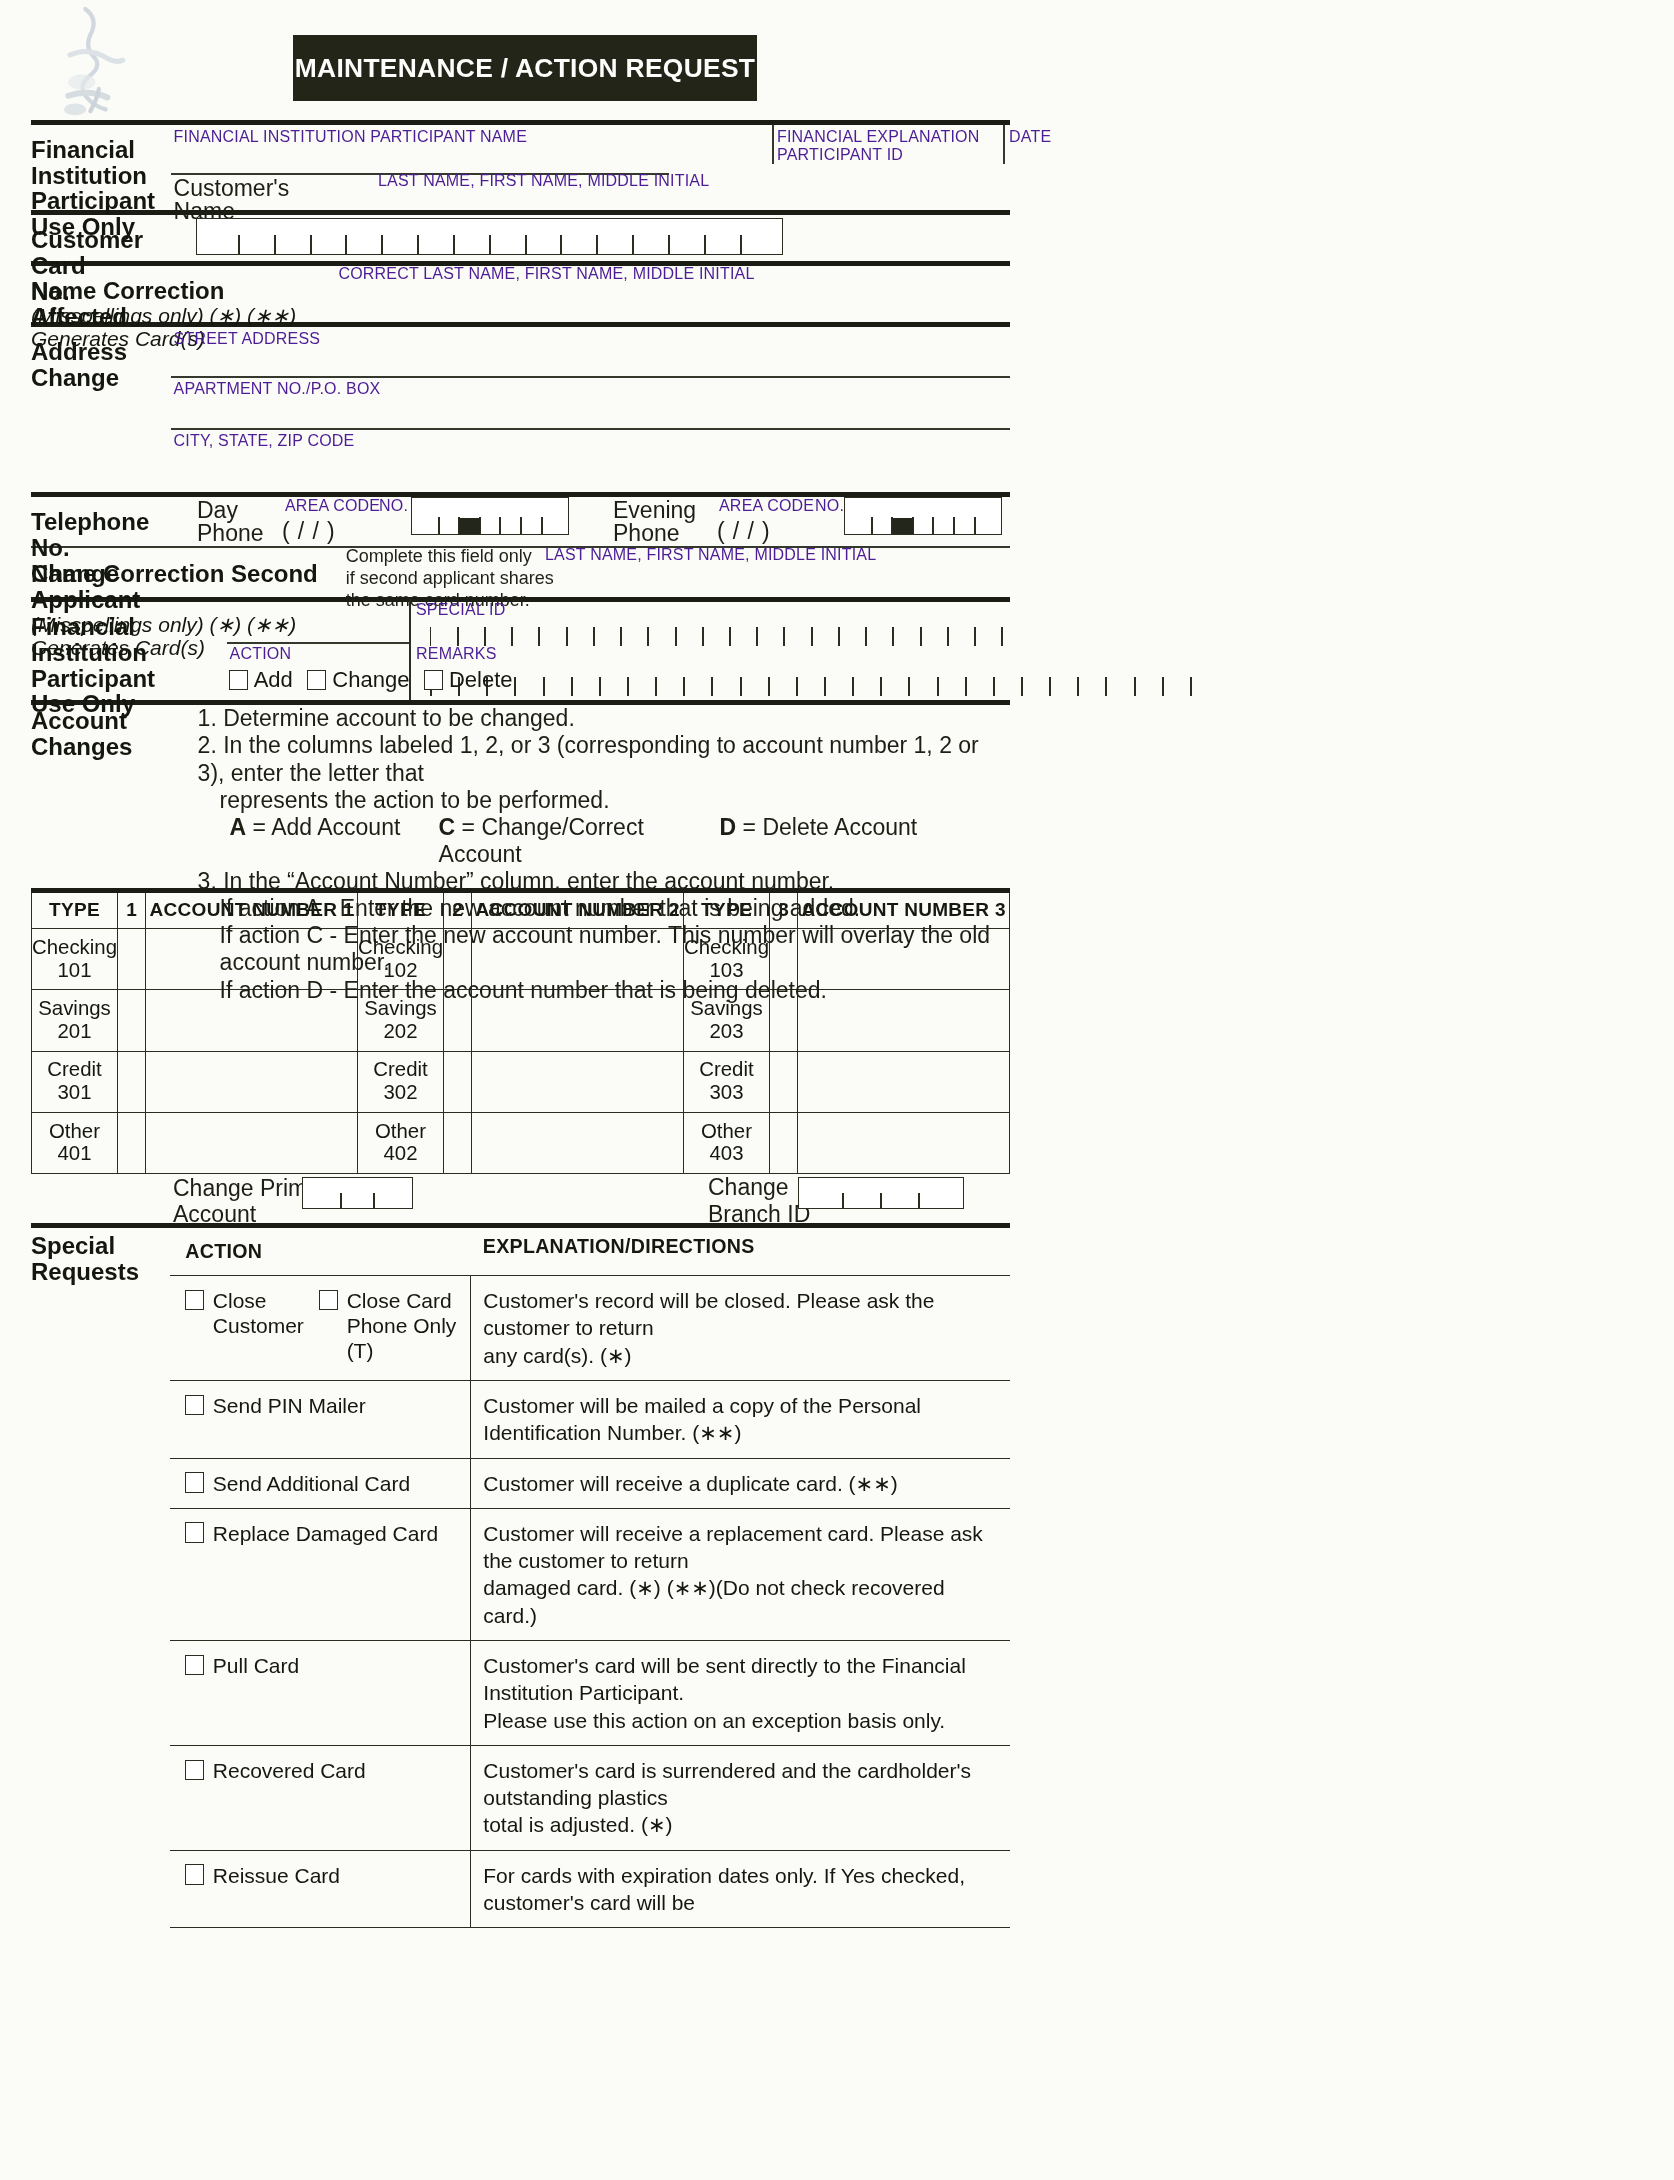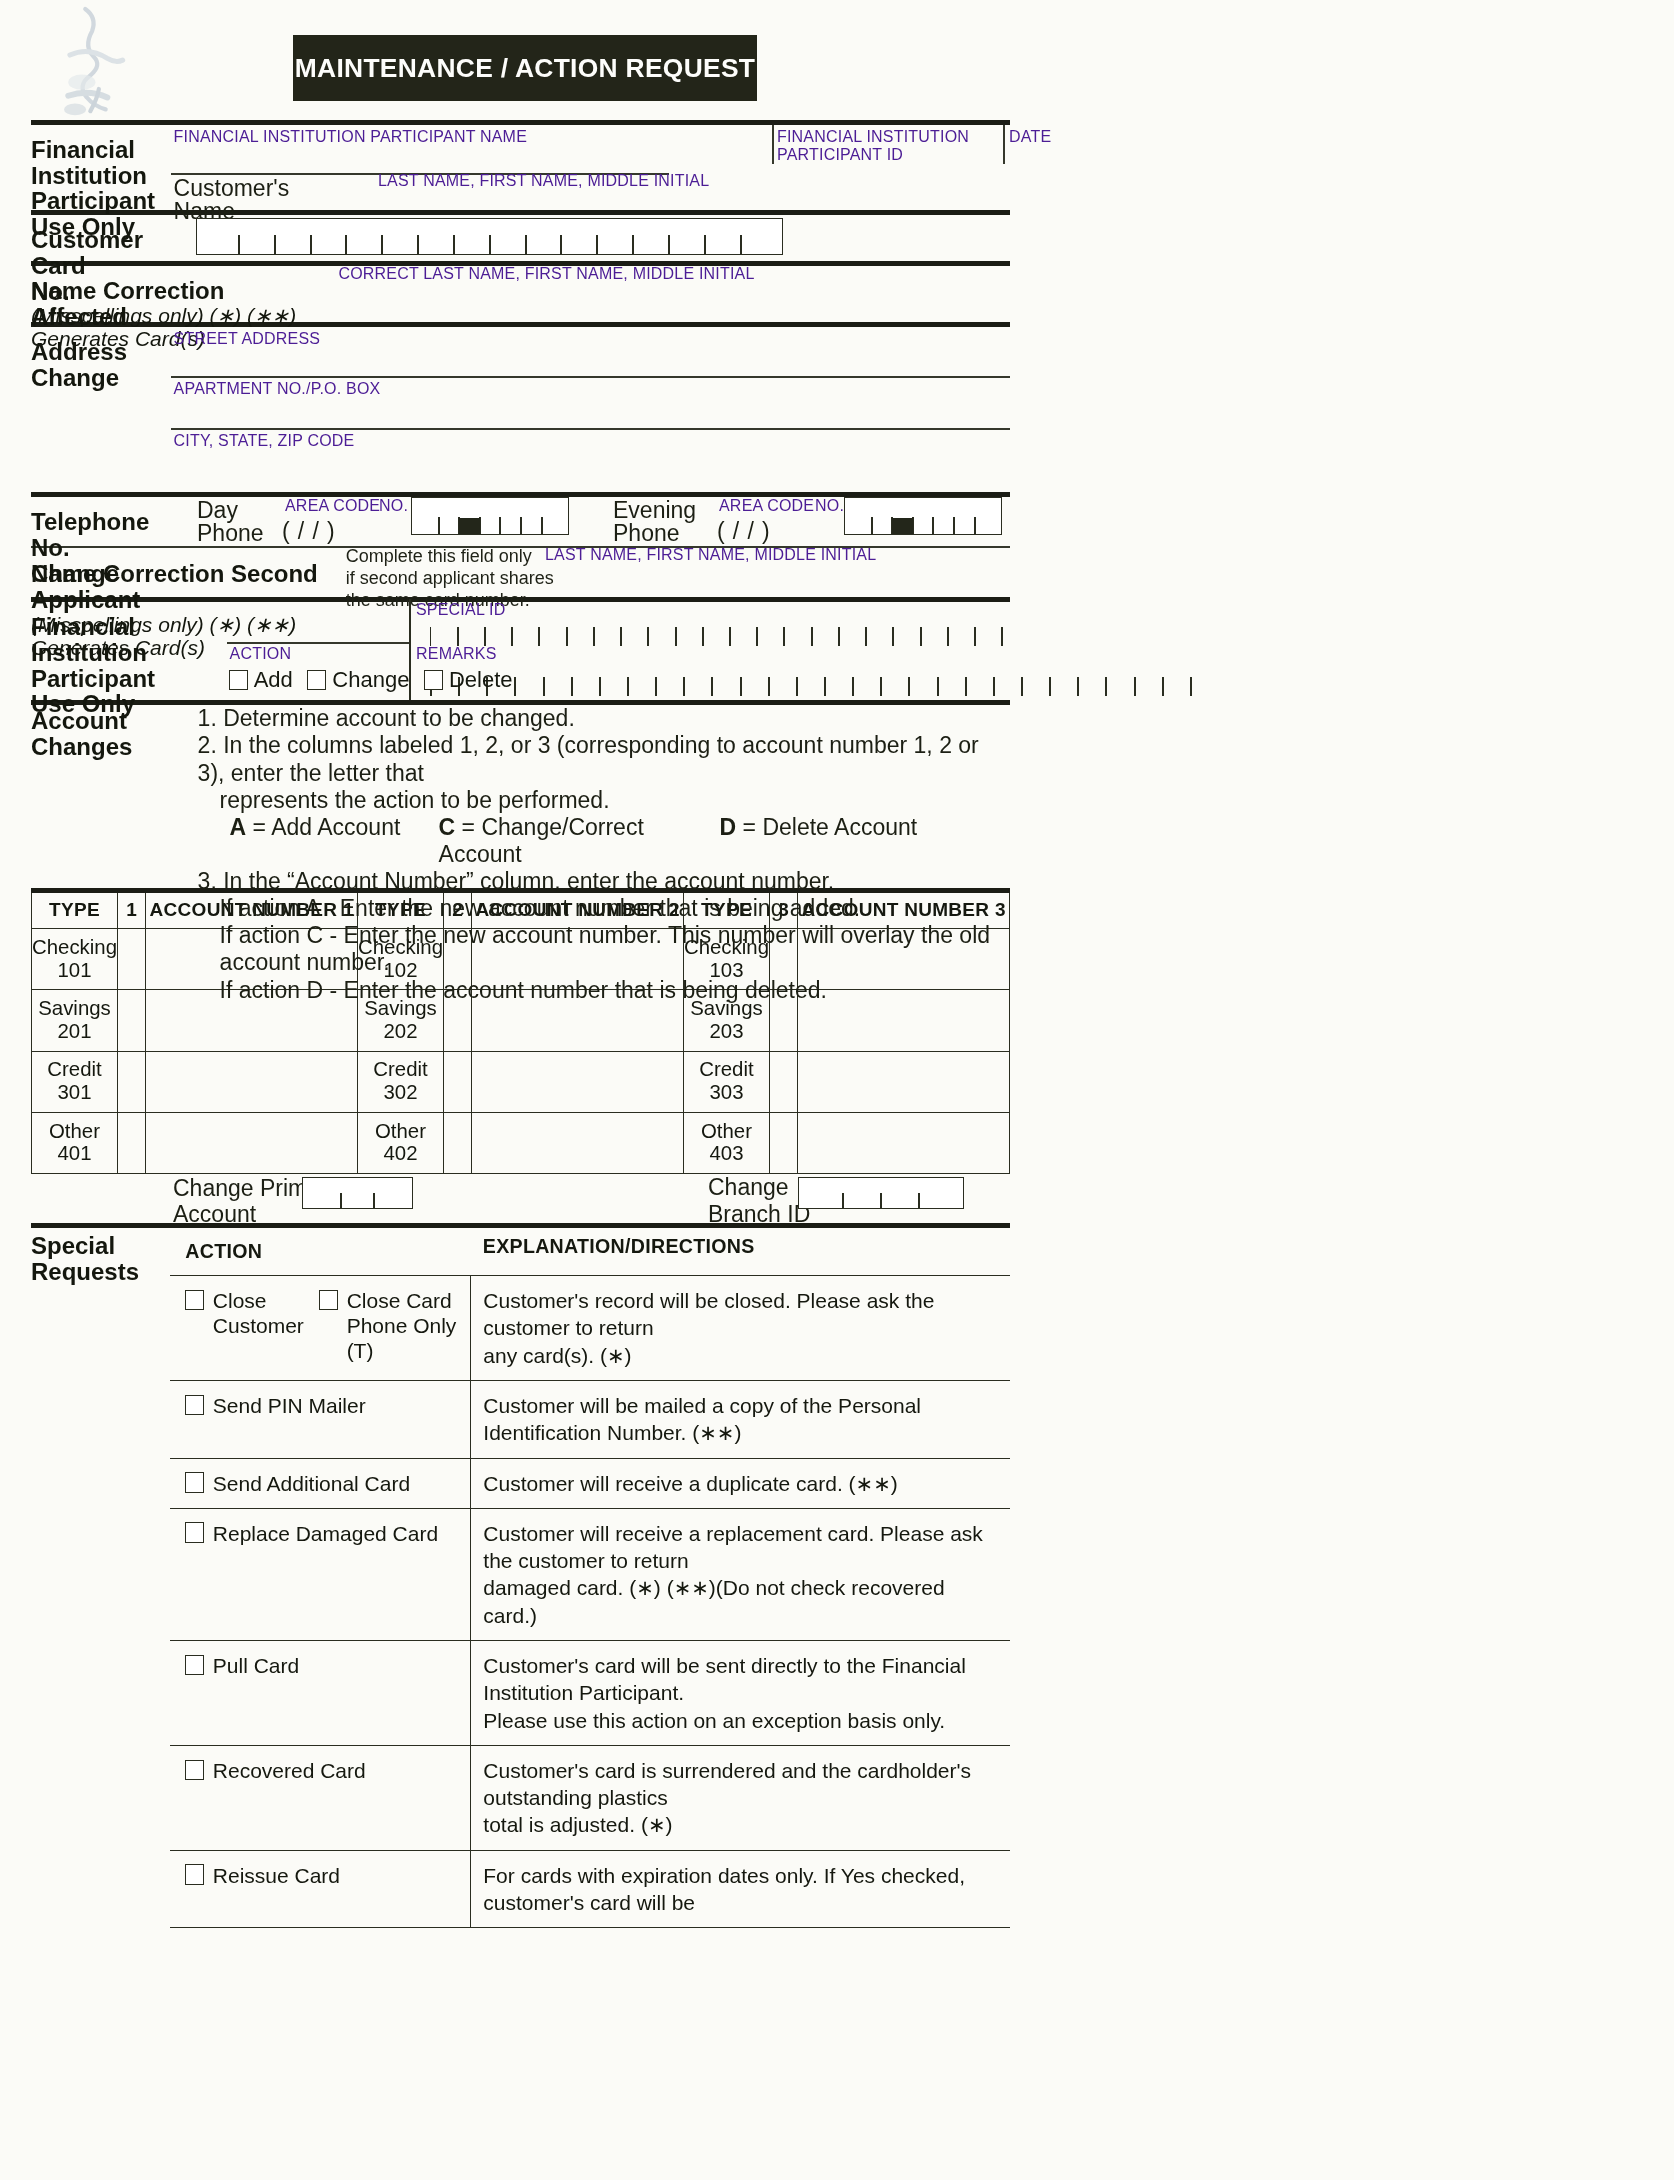--- a/index.html
+++ b/index.html
@@ -186,21 +186,21 @@
         <div class="sec-label">Institution</div>
         <div class="sec-label">Participant</div>
         <div class="sec-label">Use Only</div>
       </div>
       <div class="fldcol">
         <div class="caps" style="position:absolute;left:2.6px;top:3.4px;">FINANCIAL INSTITUTION PARTICIPANT NAME</div>
         <div style="position:absolute;left:0;top:20.4px;width:464px;height:27px;"></div>
         <div style="position:absolute;left:0;top:48px;width:498px;height:1.7px;background:#35382c;"></div>
 
         <div style="position:absolute;left:601px;top:0;width:1.7px;height:39px;background:#35382c;"></div>
-        <div class="caps" style="position:absolute;left:606px;top:3.4px;">FINANCIAL INSTITUTION PARTICIPANT ID</div>
+        <div class="caps" style="position:absolute;left:606px;top:3.4px;">FINANCIAL EXPLANATION PARTICIPANT ID</div>
         <div style="position:absolute;left:605px;top:22px;width:221px;height:25.6px;"></div>
 
         <div style="position:absolute;left:832px;top:0;width:1.7px;height:39px;background:#35382c;"></div>
         <div class="caps" style="position:absolute;left:838px;top:3.4px;">DATE</div>
         <div style="position:absolute;left:836px;top:22px;width:136px;height:25.6px;"></div>
 
         <div class="handtext" style="position:absolute;left:2.6px;top:50px;">Customer's</div>
         <div class="handtext" style="position:absolute;left:2.6px;top:73px;">Name</div>
         <div class="caps" style="position:absolute;left:207px;top:47px;">LAST NAME, FIRST NAME, MIDDLE INITIAL</div>
         <div style="position:absolute;left:204px;top:66px;width:767px;height:25.6px;"></div>

